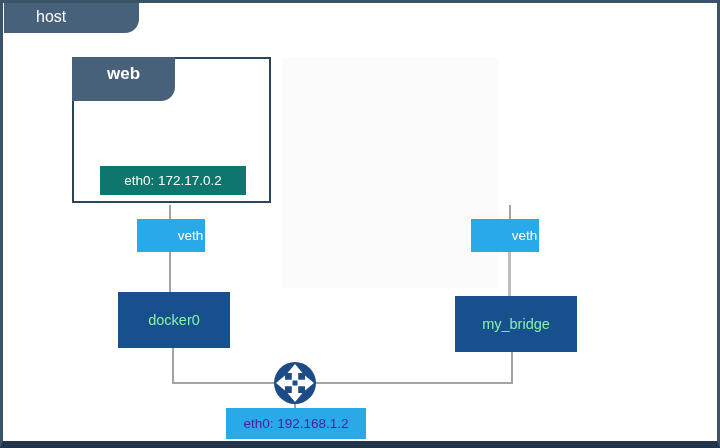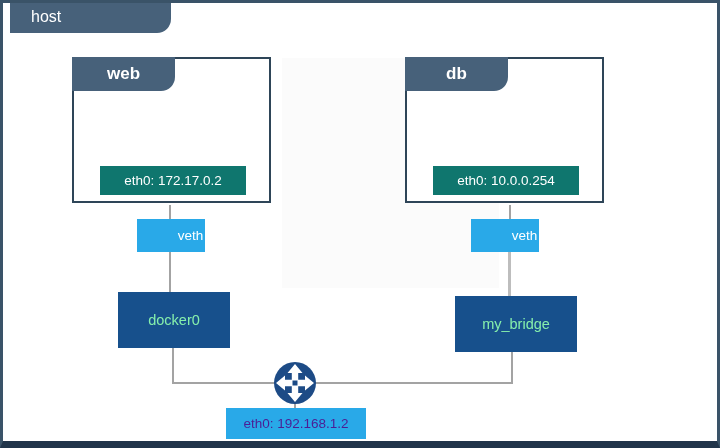--- a/index.html
+++ b/index.html
@@ -20,28 +20,28 @@
     inset: 0;
     border-top: 3px solid #3a5368;
     border-left: 3px solid #3a5368;
     border-right: 3px solid #3a5368;
     border-bottom: 7px solid #20344a;
     pointer-events: none;
     z-index: 6;
   }
   .host-tab {
     position: absolute;
-    left: 10px; top: 0;
-    width: 161px; height: 33px;
+    left: 4px; top: 0;
+    width: 135px; height: 33px;
     background: #47617a;
     border-bottom-right-radius: 14px;
     color: #ffffff;
     font-size: 16px;
     line-height: 33px;
-    padding-left: 21px;
+    padding-left: 32px;
     z-index: 5;
   }
   .watermark {
     position: absolute;
     left: 282px; top: 58px;
     width: 217px; height: 230px;
     background: #fbfbfb;
     z-index: 0;
   }
   
@@ -50,21 +50,21 @@
     width: 199px; height: 146px;
     background: #ffffff;
     border: 2px solid #2e4558;
     z-index: 2;
   }
   .cbox.web { left: 72px; top: 57px; }
   .cbox.db  { left: 405px; top: 57px; }
   .cbox-tab {
     position: absolute;
     left: -2px; top: -2px;
-    width: 103px; height: 34px;
+    width: 103px; height: 44px;
     background: #47617a;
     border-bottom-right-radius: 14px;
     color: #ffffff;
     font-size: 17px;
     font-weight: bold;
     text-align: center;
     line-height: 34px;
   }
   .iface-label {
     position: absolute;
@@ -142,24 +142,20 @@
   <div class="host-frame"></div>
   <div class="host-tab">
     <span>host</span>
   </div>
 
   <div class="cbox web">
     <div class="cbox-tab">web</div>
     <div class="iface-label">eth0: 172.17.0.2</div>
   </div>
 
-  <div class="cbox db">
-    <div class="cbox-tab">db</div>
-    <div class="iface-label">eth0: 10.0.0.254</div>
-  </div>
 
   <div class="line lv" style="left:169px; top:205px; height:14px;"></div>
   <div class="line lv" style="left:169px; top:252px; height:40px;"></div>
   <div class="line lv" style="left:172px; top:348px; height:36px;"></div>
   <div class="line lv" style="left:509px; top:205px; height:14px;"></div>
   <div class="line lv thick" style="left:508px; top:252px; height:44px;"></div>
   <div class="line lv" style="left:511px; top:352px; height:32px;"></div>
   <div class="line lh" style="left:172px; top:382px; width:341px;"></div>
   <div class="line lv" style="left:294px; top:401px; height:8px;"></div>
 

